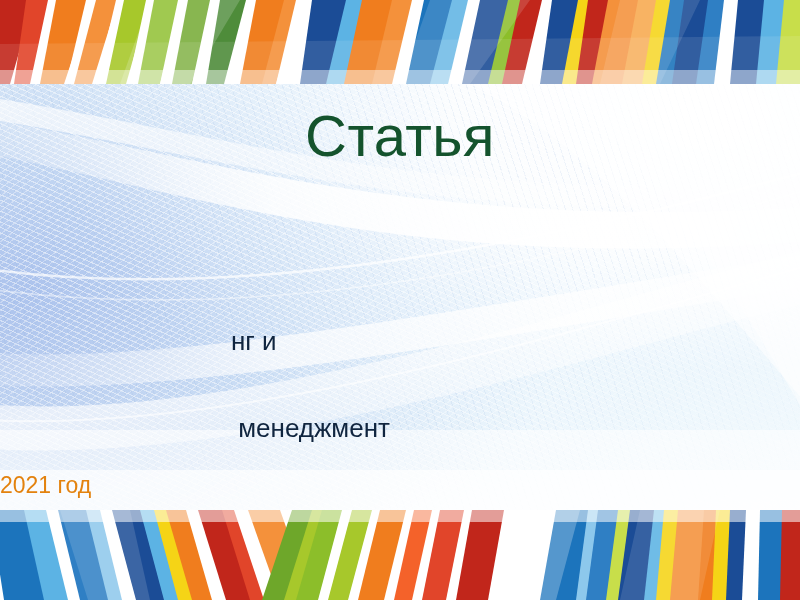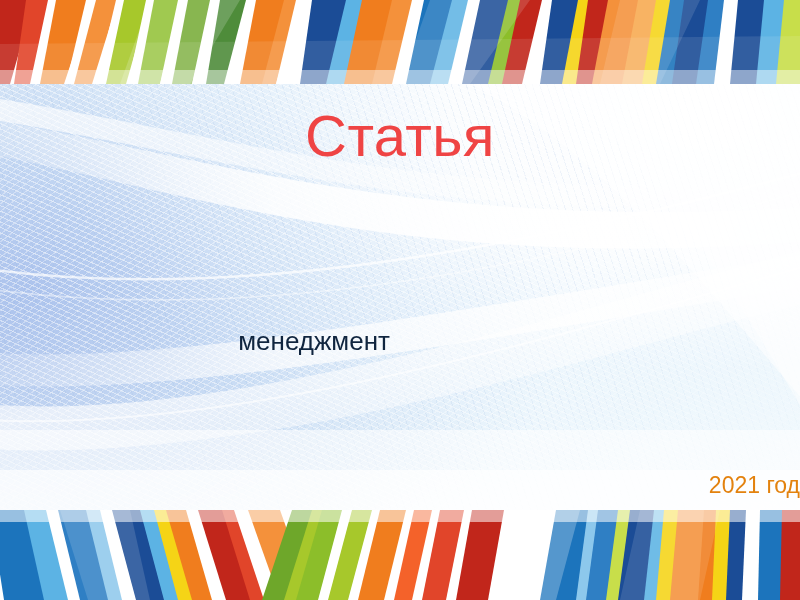--- a/index.html
+++ b/index.html
@@ -64,21 +64,21 @@
   
   .title {
     position: absolute;
     left: 0;
     right: 0;
     top: 107px;
     text-align: center;
     font-size: 58px;
     line-height: 1.0;
     letter-spacing: 0.5px;
-    color: #ef4444;
+    color: #14532d;
     font-weight: 400;
     white-space: pre;
   }
 
   .subtitle {
     position: absolute;
     left: 231px;
     top: 269px;
     width: 420px;
     font-size: 26px;
@@ -87,21 +87,21 @@
     font-weight: 400;
     white-space: pre;
   }
   .subtitle-line { display: block; }
 
   .year {
     position: absolute;
     left: 0;
     right: 0;
     top: 474px;
-    text-align: right;
+    text-align: left;
     font-size: 23px;
     line-height: 1.0;
     color: #e3820e;
     font-weight: 400;
     white-space: pre;
   }
 </style>
 </head>
 <body>
 
@@ -264,18 +264,19 @@
       <polygon points="60,0 130,0 150,90 88,90" fill="#ffffff" opacity="0.14"></polygon>
       <polygon points="640,0 720,0 700,90 620,90" fill="#ffffff" opacity="0.12"></polygon>
 
       <rect x="0" y="0" width="800" height="12" fill="#ffffff" opacity="0.55"></rect>
     </svg>
   </div>
 
   <div class="title">Статья</div>
 
   <div class="subtitle">
+    <span class="subtitle-line">нг и</span>
     <span class="subtitle-line"> менеджмент</span>
   </div>
 
   <div class="year">2021 год</div>
 
 </div>
 
 </body></html>

